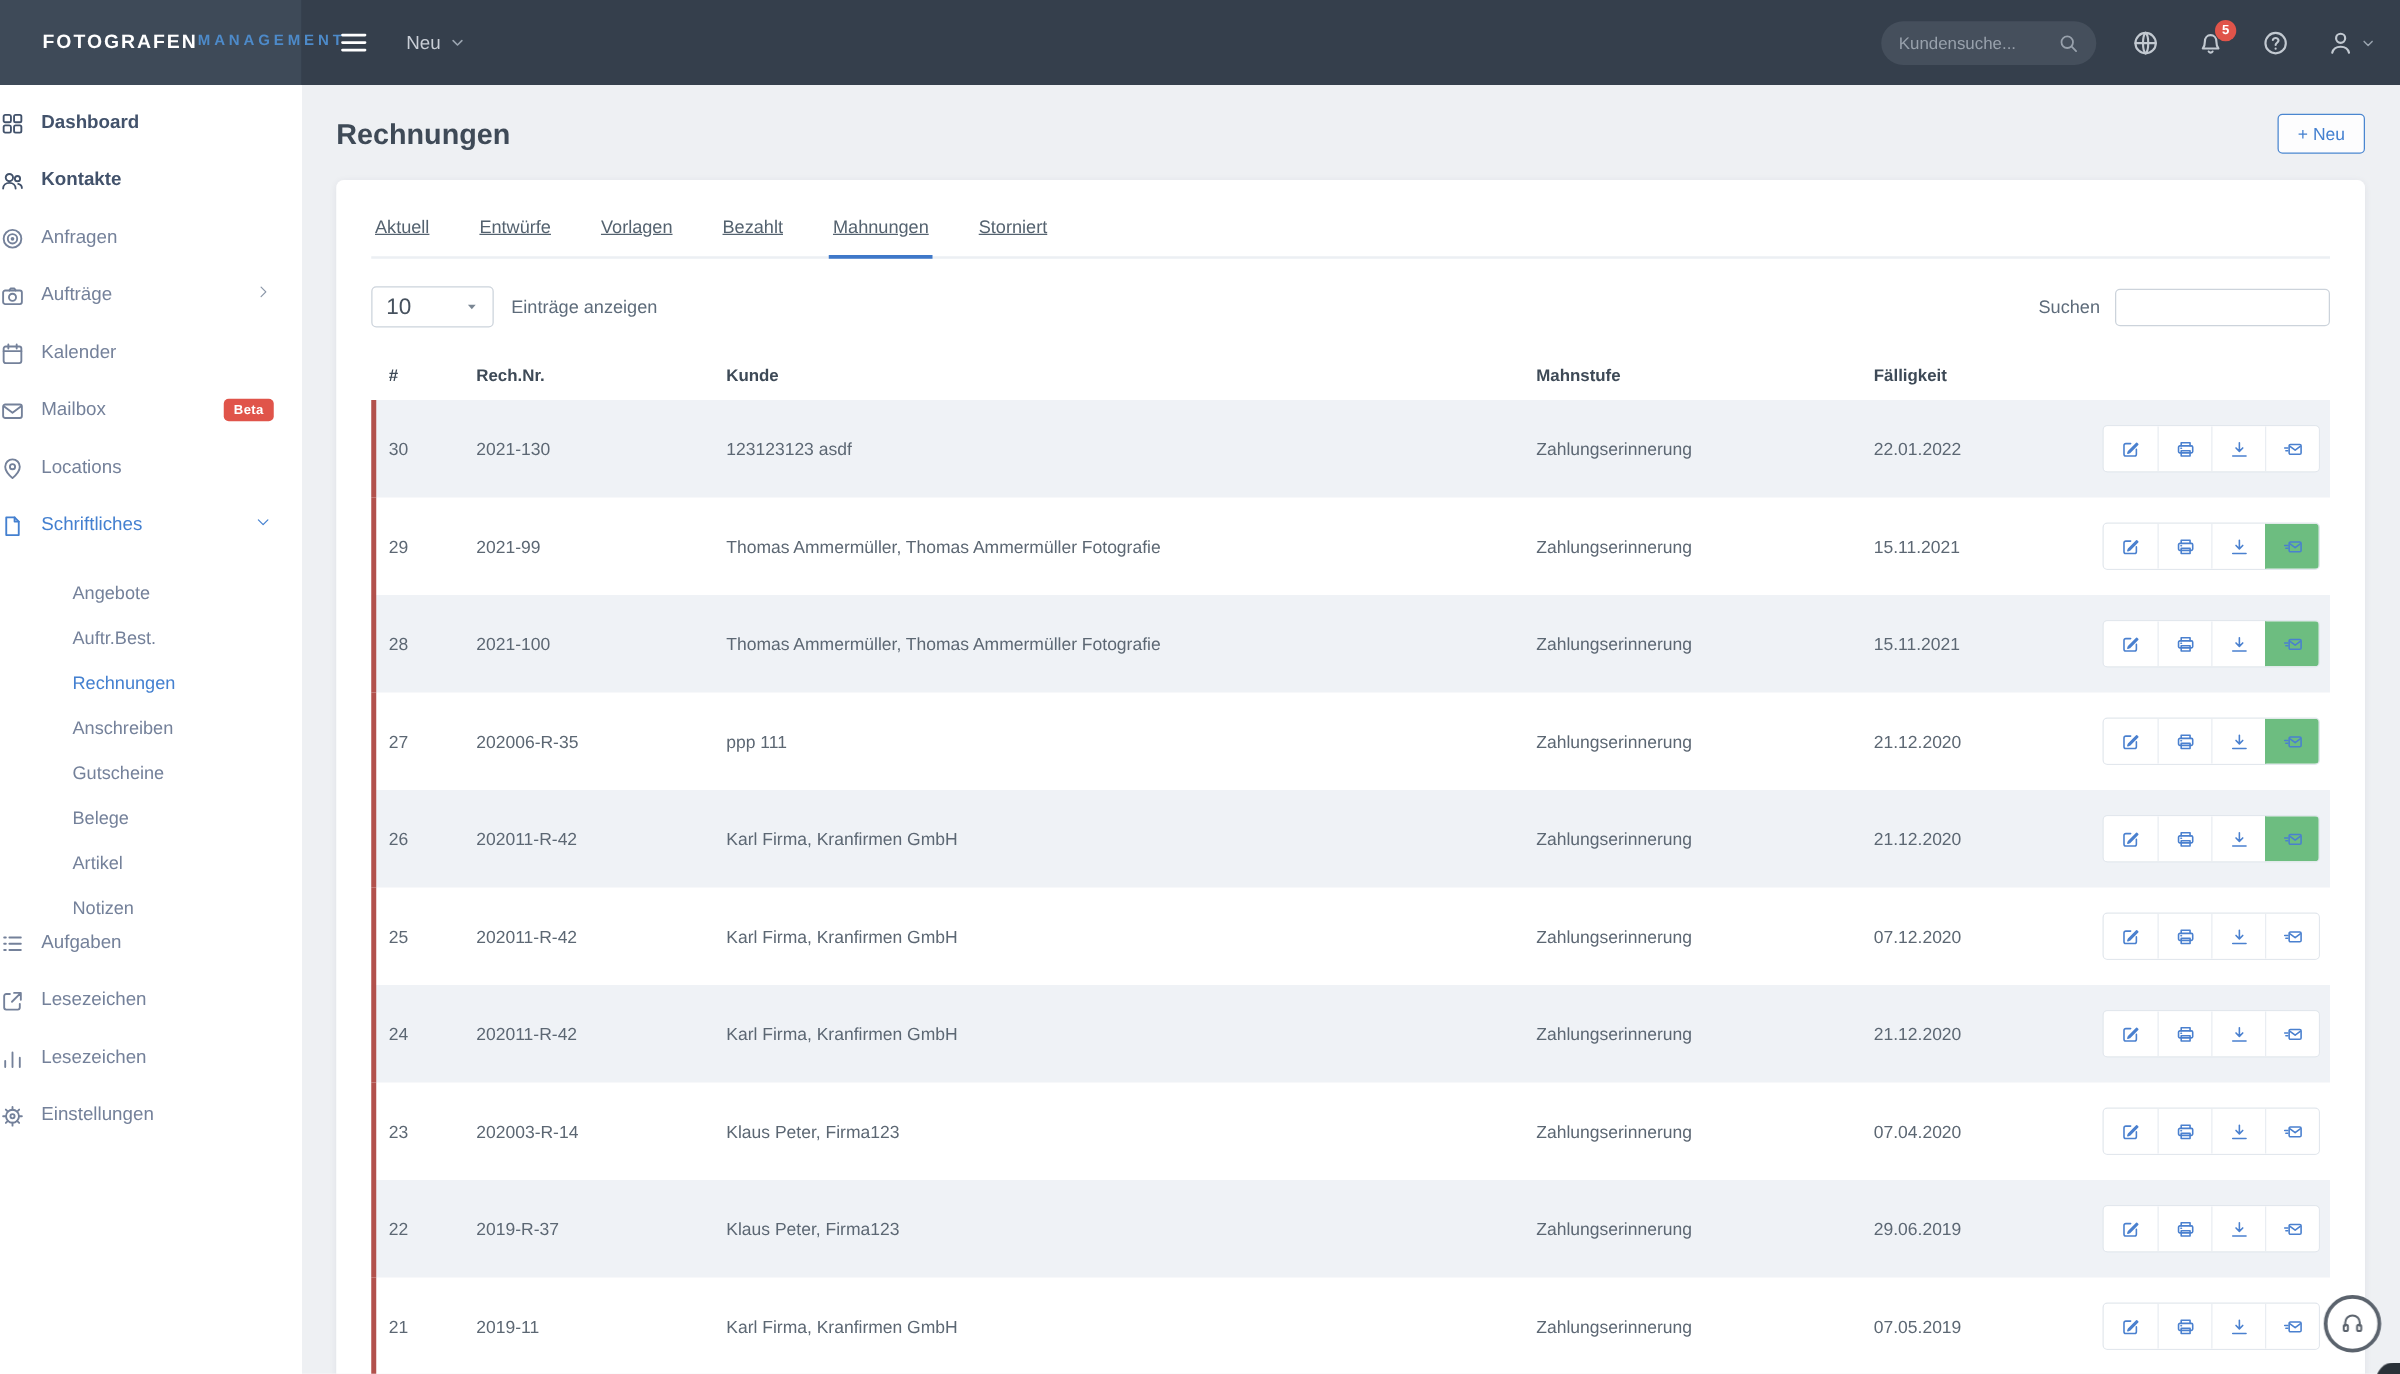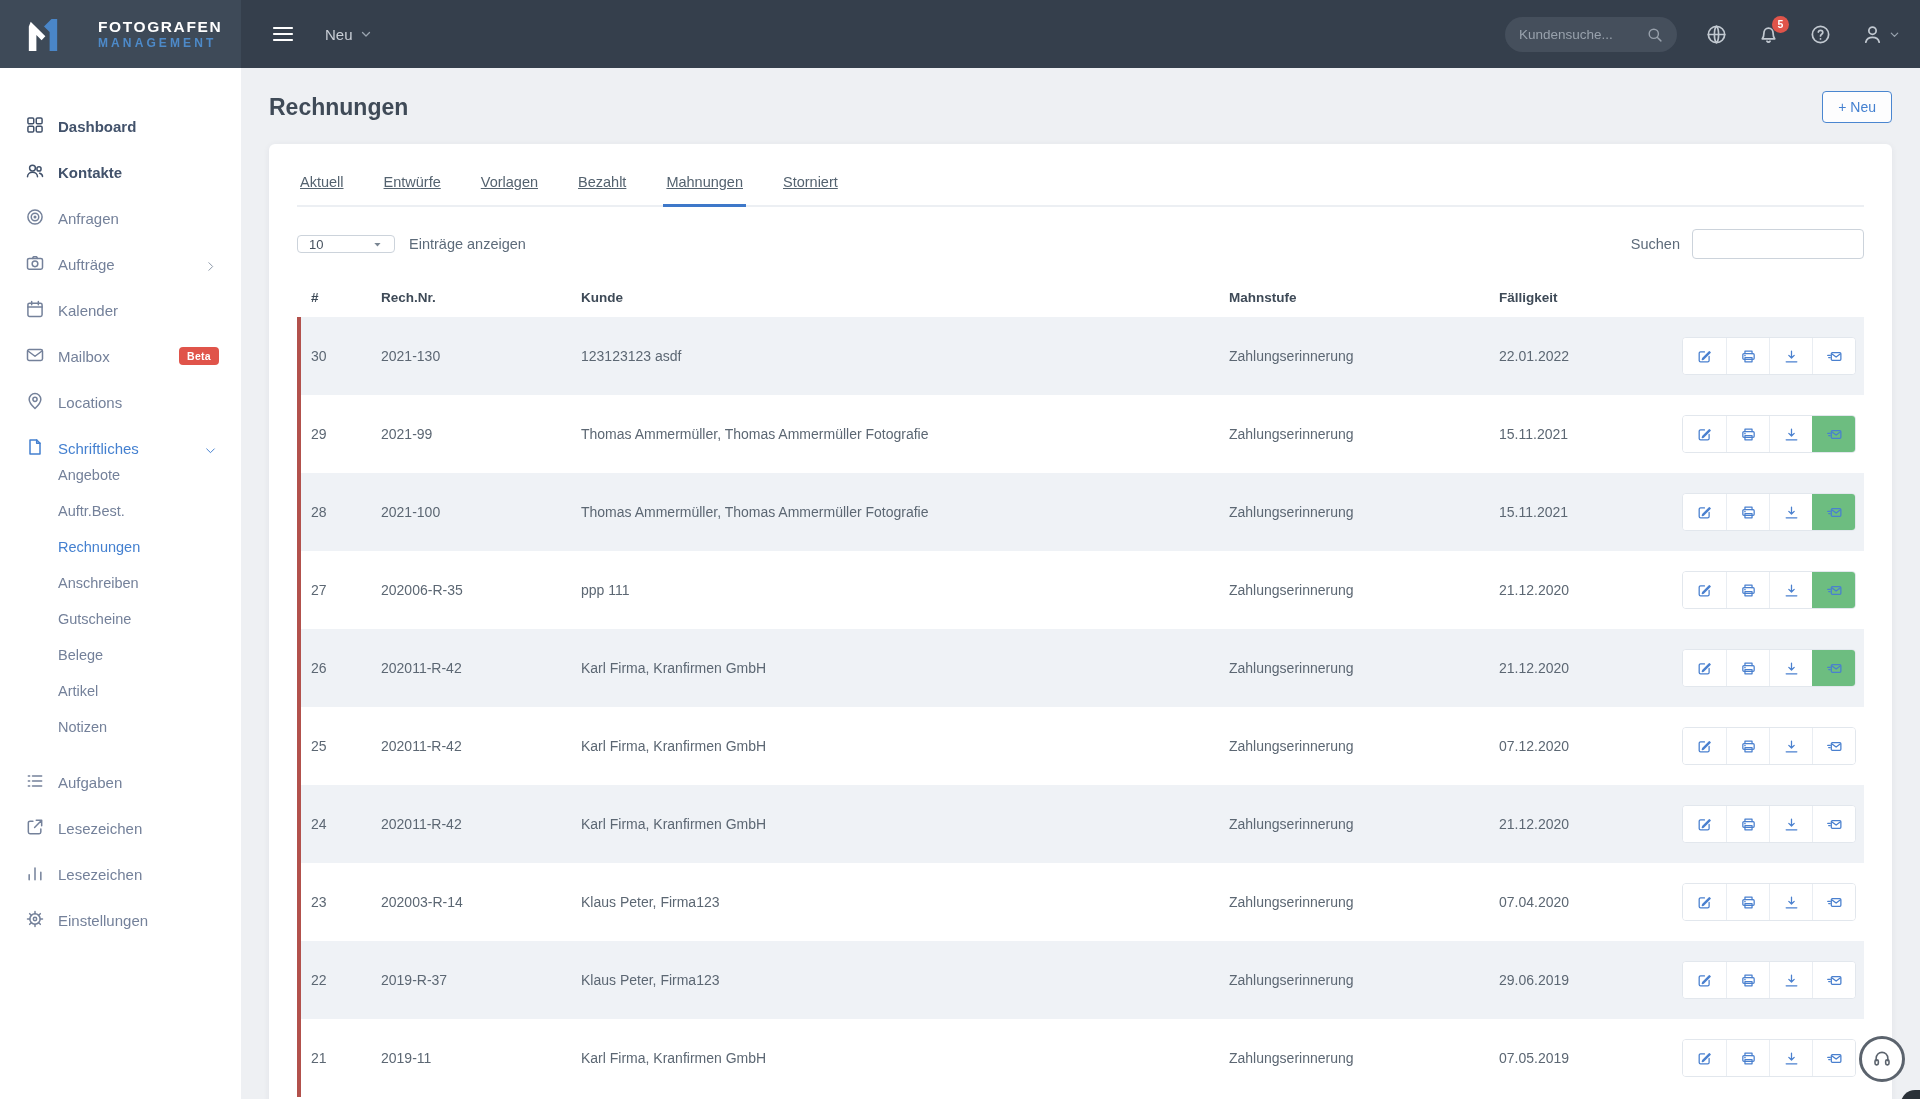--- a/index.html
+++ b/index.html
@@ -10,40 +10,40 @@
   *{box-sizing:border-box;margin:0;padding:0;}
   html,body{width:1920px;height:1099px;overflow:hidden;}
   body{font-family:"Liberation Sans",sans-serif;background:var(--pagebg);position:relative;}
   .icon{display:inline-flex;align-items:center;justify-content:center;}
   .icon svg{width:100%;height:100%;}
 
   
   .topbar{position:fixed;top:0;left:0;right:0;height:68px;background:var(--bar);display:flex;align-items:center;z-index:30;}
   .logo-sec{width:241px;height:100%;background:var(--bar-logo);display:flex;align-items:center;padding-left:24px;flex-shrink:0;}
   .logo-mark{width:38px;height:34px;margin-right:10px;}
-  .logo-text{display:flex;flex-direction:column;line-height:1.18;margin-left:26px;}
+  .logo-text{display:flex;flex-direction:row;line-height:1.18;}
   .logo-l1{color:#fff;font-size:15.5px;font-weight:700;letter-spacing:1.6px;}
   .logo-l2{color:#4d8ac9;font-size:12px;font-weight:700;letter-spacing:3.1px;}
   .hamburger{width:24px;height:24px;color:#fff;margin-left:30px;cursor:pointer;}
   .neu-menu{display:flex;align-items:center;margin-left:30px;color:#c9ced6;font-size:15px;font-weight:400;cursor:pointer;gap:7px;}
   .neu-menu .icon{width:12px;height:12px;color:#9aa4af;}
   .tb-spacer{flex:1;}
   .tb-search{display:flex;align-items:center;background:#454f5c;border-radius:18px;height:35px;width:172px;padding:0 14px;margin-right:28px;}
   .tb-search input{flex:1;min-width:0;background:transparent;border:none;outline:none;color:#cdd3da;font-size:13.5px;font-family:inherit;}
   .tb-search input::placeholder{color:#98a1ac;}
   .tb-search .icon{width:17px;height:17px;color:#98a1ac;}
   .tb-icon{width:23px;height:23px;color:#c2c9d1;margin-right:29px;position:relative;cursor:pointer;flex-shrink:0;}
   .nbadge{position:absolute;top:-7px;right:-9px;min-width:17px;height:17px;border-radius:9px;background:var(--badge-red);color:#fff;font-size:10.5px;font-weight:700;display:flex;align-items:center;justify-content:center;padding:0 4px;}
   .user-menu{display:flex;align-items:center;margin-right:20px;cursor:pointer;color:#c2c9d1;}
   .user-menu .uicon{width:23px;height:23px;}
   .user-menu .chev{width:11px;height:11px;color:#9aa4af;margin-left:5px;}
 
   
   .sidebar{position:fixed;top:68px;left:0;bottom:0;width:241px;background:#fff;z-index:20;padding-top:21px;overflow:hidden;}
-  .side-item{display:flex;align-items:flex-end;height:46px;padding-left:25px;cursor:pointer;color:var(--side-txt);font-size:15px;}
+  .side-item{display:flex;align-items:flex-start;height:46px;cursor:pointer;color:var(--side-txt);font-size:15px;}
   .side-item .icon{width:20px;height:20px;flex-shrink:0;}
   .side-item .lbl{margin-left:13px;}
   .side-item.bold{color:var(--side-bold);font-weight:700;}
   .side-item.active{color:var(--accent);}
   .side-item .chev{width:13px;height:13px;margin-left:auto;margin-right:24px;color:#8a96a8;}
   .side-item.active .chev{color:var(--accent);}
   .beta-badge{margin-left:auto;margin-right:22px;background:var(--badge-red);color:#fff;font-size:10.5px;font-weight:700;border-radius:4px;padding:3px 8px;letter-spacing:.3px;}
   .sub-list .sub-item{display:flex;align-items:center;height:36px;padding-left:58px;font-size:14.5px;color:var(--side-txt);cursor:pointer;}
   .sub-list .sub-item.active{color:var(--accent);}
 
@@ -52,21 +52,21 @@
   .page-head{display:flex;justify-content:space-between;align-items:center;margin-top:23px;}
   .page-title{font-size:23px;font-weight:600;color:#3f4a57;}
   .btn-neu{border:1px solid #4a86d0;color:var(--accent);background:#fdfdfe;border-radius:4px;font-size:14px;font-family:inherit;padding:7px 15px;cursor:pointer;}
   .card{margin-top:21px;background:#fff;border-radius:6px;box-shadow:0 1px 6px rgba(50,60,80,.07);padding:30px 28px 40px;min-height:980px;}
 
   .tabs{display:flex;border-bottom:2px solid #eceff3;}
   .tab{font-size:14.5px;color:#54626f;padding:0 3px 14px;margin-right:34px;cursor:pointer;border-bottom:3px solid transparent;margin-bottom:-2px;text-decoration:underline;}
   .tab.active{border-bottom-color:#3e78c9;}
 
   .controls{display:flex;align-items:center;margin-top:22px;}
-  .psel{display:flex;align-items:center;justify-content:space-between;width:98px;height:18px;border:1px solid #ccd3db;border-radius:4px;padding:0 11px;font-size:13px;color:#46515e;cursor:pointer;background:#fff;}
+  .psel{display:flex;align-items:center;justify-content:space-between;width:98px;height:33px;border:1px solid #ccd3db;border-radius:4px;padding:0 11px;font-size:18px;color:#46515e;cursor:pointer;background:#fff;}
   .psel .icon{width:11px;height:11px;color:#7a8693;}
   .entries-lbl{margin-left:14px;font-size:14.5px;color:#5d6b7a;}
   .ctl-spacer{flex:1;}
   .search-lbl{font-size:14.5px;color:#5d6b7a;margin-right:12px;}
   .tbl-search{width:172px;height:30px;border:1px solid #ccd3db;border-radius:4px;outline:none;font-family:inherit;font-size:14px;color:#46515e;padding:0 9px;}
 
   .t-head{display:grid;grid-template-columns:70px 200px 1fr 270px 165px 200px;align-items:center;height:40px;margin-top:18px;padding-left:14px;font-size:13.5px;font-weight:700;color:#3e4a57;}
   .t-row{display:grid;grid-template-columns:70px 200px 1fr 270px 165px 200px;align-items:center;height:78px;padding-left:10px;border-left:4px solid var(--stripe);font-size:14px;color:var(--txt);}
   .t-row.alt{background:#eff2f6;}
   .t-cell{padding-right:10px;}

